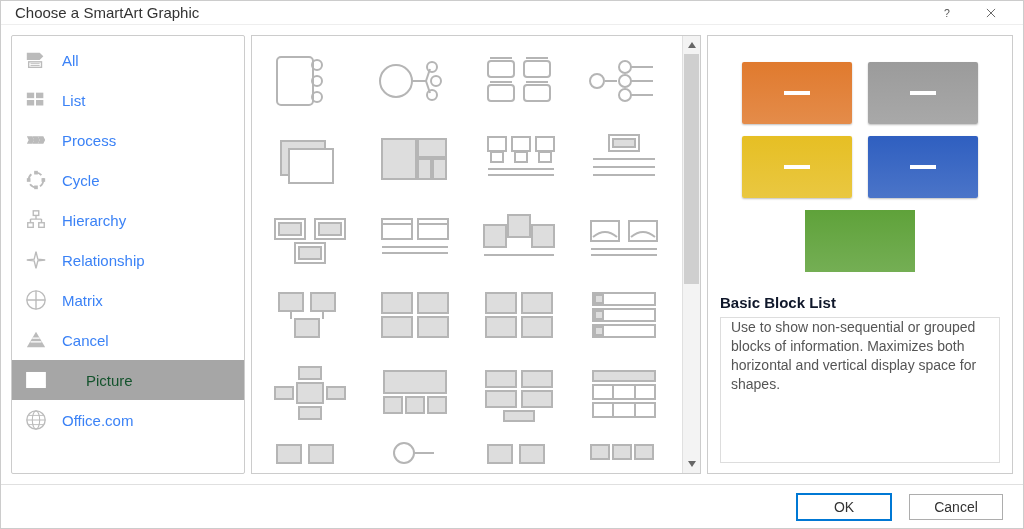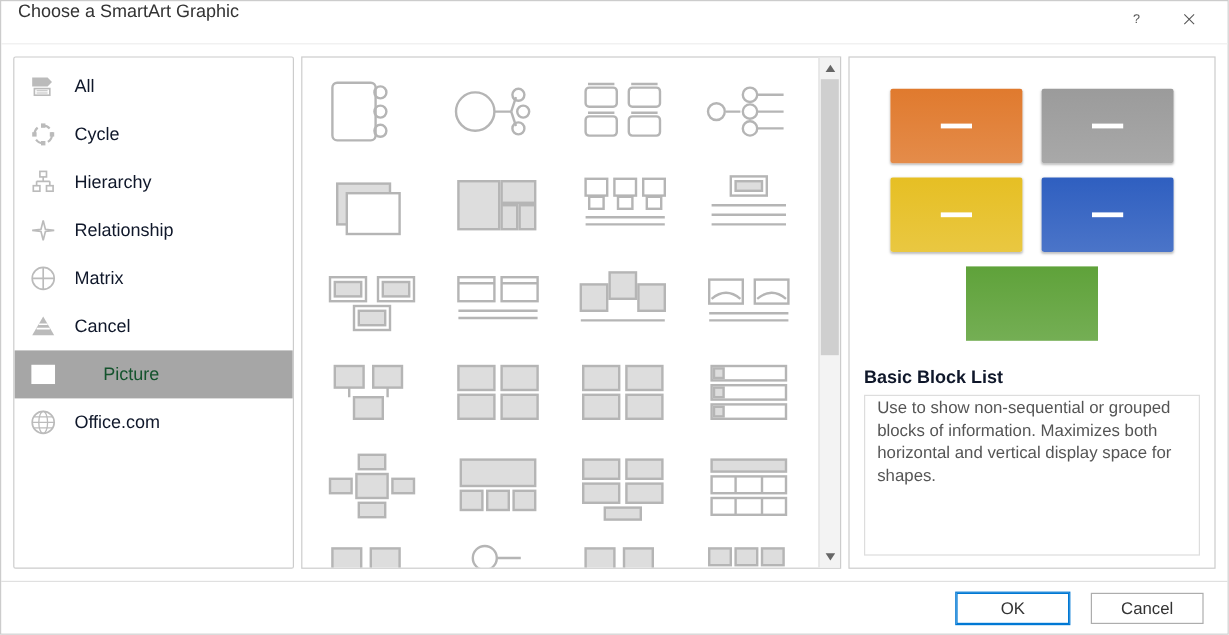--- a/index.html
+++ b/index.html
@@ -2,21 +2,21 @@
 <html><head>
 <meta charset="utf-8">
 <style>
   * { box-sizing: border-box; }
   html, body { margin: 0; padding: 0; font-family: "Segoe UI", Arial, sans-serif; font-size: 14px; color: #333; background: #eee; }
   .window {
     width: 1024px; height: 529px; background: #fff; border: 1px solid #ccc;
     display: flex; flex-direction: column; box-shadow: 0 2px 8px rgba(0,0,0,0.2);
   }
   .titlebar {
-    height: 36px; display: flex; padding: 0 10px;
+    height: 24px; display: flex; align-items: center; padding: 0 10px;
     border-bottom: 1px solid #eee; font-size: 15px; color: #333;
   }
   .titlebar .title { flex: 1; padding-left: 4px; }
   .titlebar .tb-btn {
     width: 44px; height: 30px; display: flex; align-items: center; justify-content: center;
     color: #555; cursor: pointer; font-size: 16px;
   }
   .body {
     flex: 1; display: flex; padding: 10px; gap: 6px; overflow: hidden;
   }
@@ -24,21 +24,21 @@
     width: 234px; border: 1px solid #ccc; border-radius: 2px; background: #fff;
     display: flex; flex-direction: column; padding: 4px 0; overflow: hidden;
   }
   .side-item {
     display: flex; align-items: center; height: 40px; padding: 0 12px; gap: 14px;
     cursor: pointer; color: #555;
   }
   .side-item.selected { background: #a6a6a6; color: #fff; }
   .side-item .icon { width: 24px; height: 24px; display: flex; align-items: center; justify-content: center; flex-shrink:0; }
   .side-item .icon svg { width: 22px; height: 22px; }
-  .side-item .label { font-size: 15px; color: #0f172a; }
+  .side-item .label { font-size: 15px; color: #3b82f6; }
   .side-item.selected .label { color: #14532d; margin-left: 24px; }
   .side-item.selected svg * { stroke: #fff !important; fill: #fff !important; }
 
   .gallery-wrap {
     flex: 1; border: 1px solid #ccc; display: flex; background: #fff;
   }
   .gallery {
     flex: 1; padding: 8px 10px; overflow: hidden;
     display: grid; grid-template-columns: repeat(4, 1fr); grid-auto-rows: 74px; gap: 4px 8px;
   }
@@ -106,20 +106,41 @@
               <rect x="4" y="14" width="14" height="6" fill="none" stroke="#bbb" stroke-width="1.5"></rect>
               <line x1="6" y1="16" x2="16" y2="16" stroke="#bbb"></line>
               <line x1="6" y1="18" x2="16" y2="18" stroke="#bbb"></line>
             </svg>
           </span>
         <span class="label">All</span>
       </div>
       <div class="side-item">
         <span class="icon">
             <svg viewBox="0 0 24 24">
+              <rect x="2" y="4" width="8" height="6" fill="#bbb"></rect>
+              <rect x="12" y="4" width="8" height="6" fill="#bbb"></rect>
+              <rect x="2" y="12" width="8" height="6" fill="#bbb"></rect>
+              <rect x="12" y="12" width="8" height="6" fill="#bbb"></rect>
+            </svg>
+          </span>
+        <span class="label">List</span>
+      </div>
+      <div class="side-item">
+        <span class="icon">
+            <svg viewBox="0 0 24 24">
+              <polygon points="2,8 8,8 10,12 8,16 2,16 4,12" fill="#bbb"></polygon>
+              <polygon points="8,8 14,8 16,12 14,16 8,16 10,12" fill="#bbb"></polygon>
+              <polygon points="14,8 20,8 22,12 20,16 14,16 16,12" fill="#bbb"></polygon>
+            </svg>
+          </span>
+        <span class="label">Process</span>
+      </div>
+      <div class="side-item">
+        <span class="icon">
+            <svg viewBox="0 0 24 24">
               <circle cx="12" cy="12" r="8" fill="none" stroke="#bbb" stroke-width="2" stroke-dasharray="8 4"></circle>
               <rect x="10" y="2" width="4" height="4" fill="#bbb"></rect>
               <rect x="18" y="10" width="4" height="4" fill="#bbb"></rect>
               <rect x="2" y="10" width="4" height="4" fill="#bbb"></rect>
               <rect x="10" y="18" width="4" height="4" fill="#bbb"></rect>
             </svg>
           </span>
         <span class="label">Cycle</span>
       </div>
       <div class="side-item">

